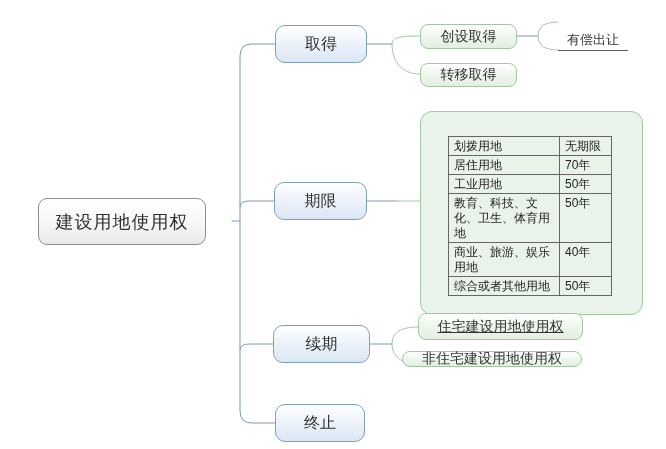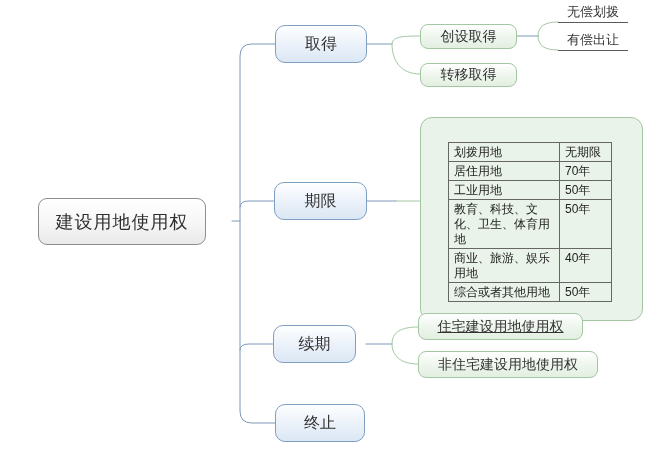--- a/index.html
+++ b/index.html
@@ -57,21 +57,21 @@
   .topic-line {
     border-bottom: 1px solid #5a5a5a;
     background: transparent;
     font-size: 13px;
     align-items: flex-end;
     padding-bottom: 1px;
   }
 
   .duration-panel {
     position: absolute;
-    left: 420px; top: 117px;
+    left: 420px; top: 111px;
     width: 223px; height: 204px;
     border: 1px solid #a2c7a2;
     border-radius: 12px;
     background: #e9f3e9;
   }
 
   table.duration-table {
     position: absolute;
     left: 27px; top: 24px;
     border-collapse: collapse;
@@ -114,29 +114,28 @@
     <path stroke="#a5c7a5" d="M392,344 C392,332 401,327 418,327"></path>
     <path stroke="#a5c7a5" d="M392,344 C392,356 401,364 418,364"></path>
   </svg>
 
   <div class="node root-node" style="left:38px; top:198px; width:168px; height:47px;">建设用地使用权</div>
 
   <div class="node topic-blue" style="left:275px; top:25px; width:92px; height:38px;">取得</div>
 
   <div class="node topic-blue" style="left:274px; top:182px; width:93px; height:38px;">期限</div>
 
-  <div class="node topic-blue" style="left:273px; top:325px; width:83px; height:38px;">续期</div>
+  <div class="node topic-blue" style="left:273px; top:325px; width:97px; height:38px;">续期</div>
 
   <div class="node topic-green" style="left:420px; top:24px; width:97px; height:25px;">创设取得</div>
 
   <div class="node topic-blue" style="left:275px; top:404px; width:90px; height:38px;">终止</div>
 
   <div class="node topic-green" style="left:420px; top:63px; width:97px; height:24px;">转移取得</div>
 
-  <div class="node topic-line" style="left:558px; top:5px; width:70px; height:18px;">无偿划拨</div>
 
   <div class="node topic-line" style="left:558px; top:33px; width:70px; height:18px;">有偿出让</div>
 
   <div class="duration-panel">
     <table class="duration-table">
       <tbody>
         <tr>
           <td class="col-use">划拨用地</td>
           <td class="col-term">无期限</td>
         </tr>
@@ -159,15 +158,15 @@
         <tr>
           <td class="col-use">综合或者其他用地</td>
           <td class="col-term">50年</td>
         </tr>
       </tbody>
     </table>
   </div>
 
   <div class="node topic-green" style="left:418px; top:313px; width:165px; height:27px;text-decoration:underline;">住宅建设用地使用权</div>
 
-  <div class="node topic-green" style="left:418px; top:351px; width:180px; height:27px;">非住宅建设用地使用权</div>
+  <div class="node topic-green" style="left:402px; top:351px; width:180px; height:16px;">非住宅建设用地使用权</div>
 
 </div>
 
 </body></html>

